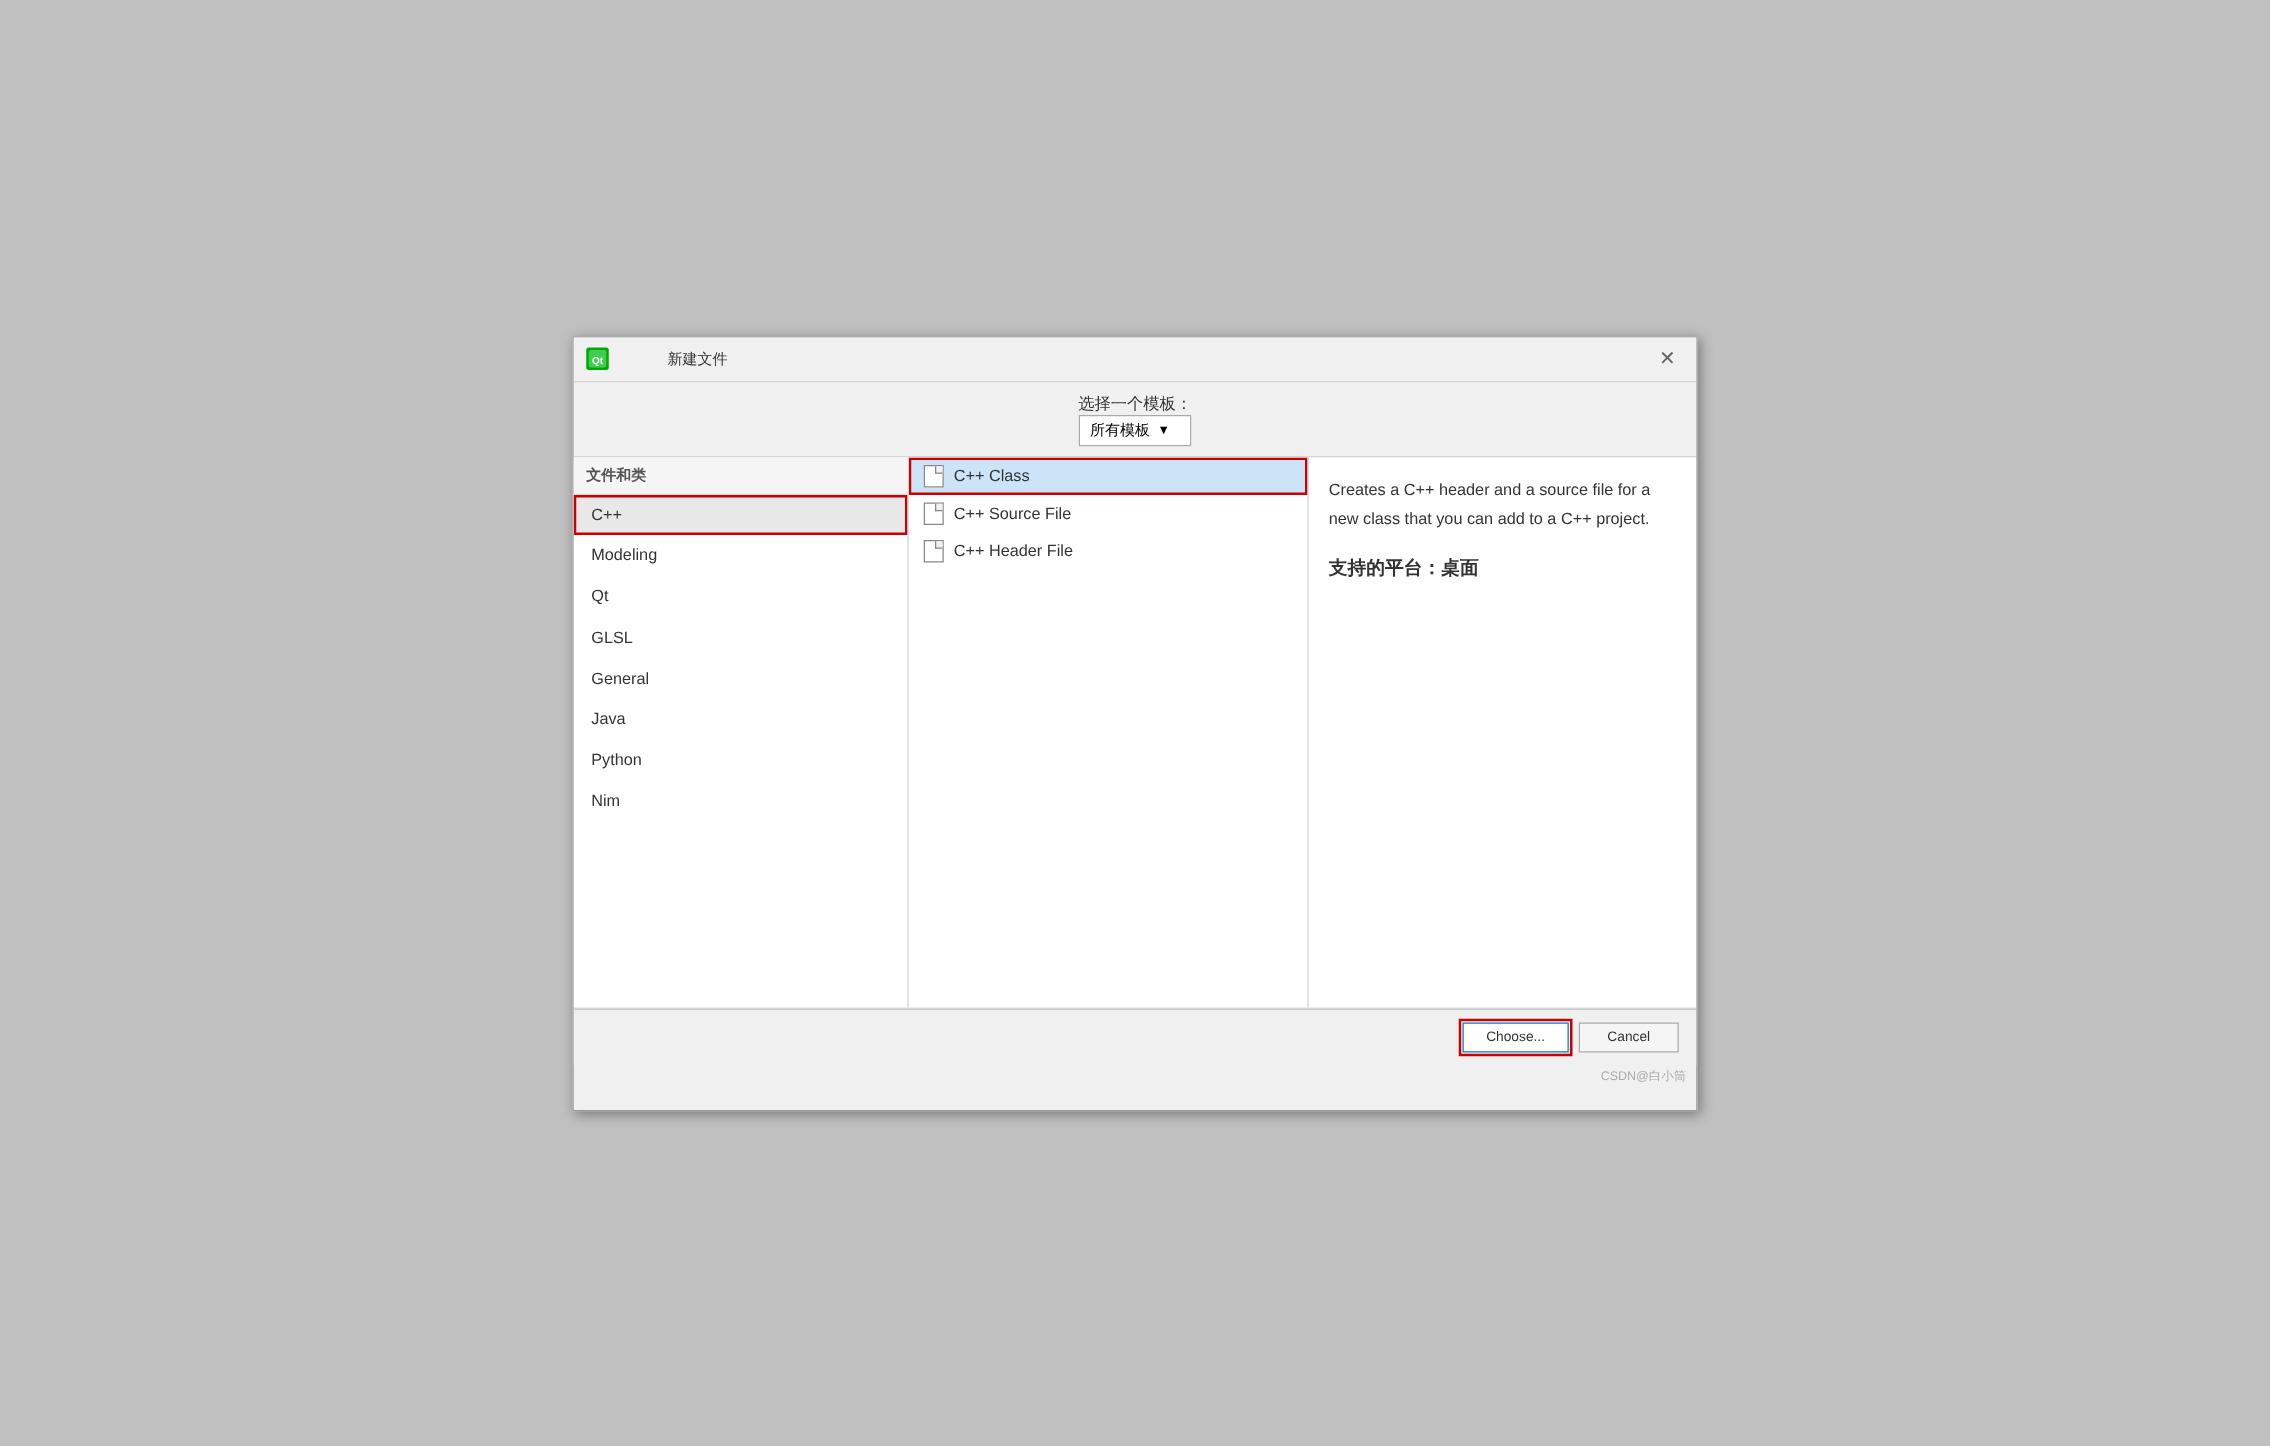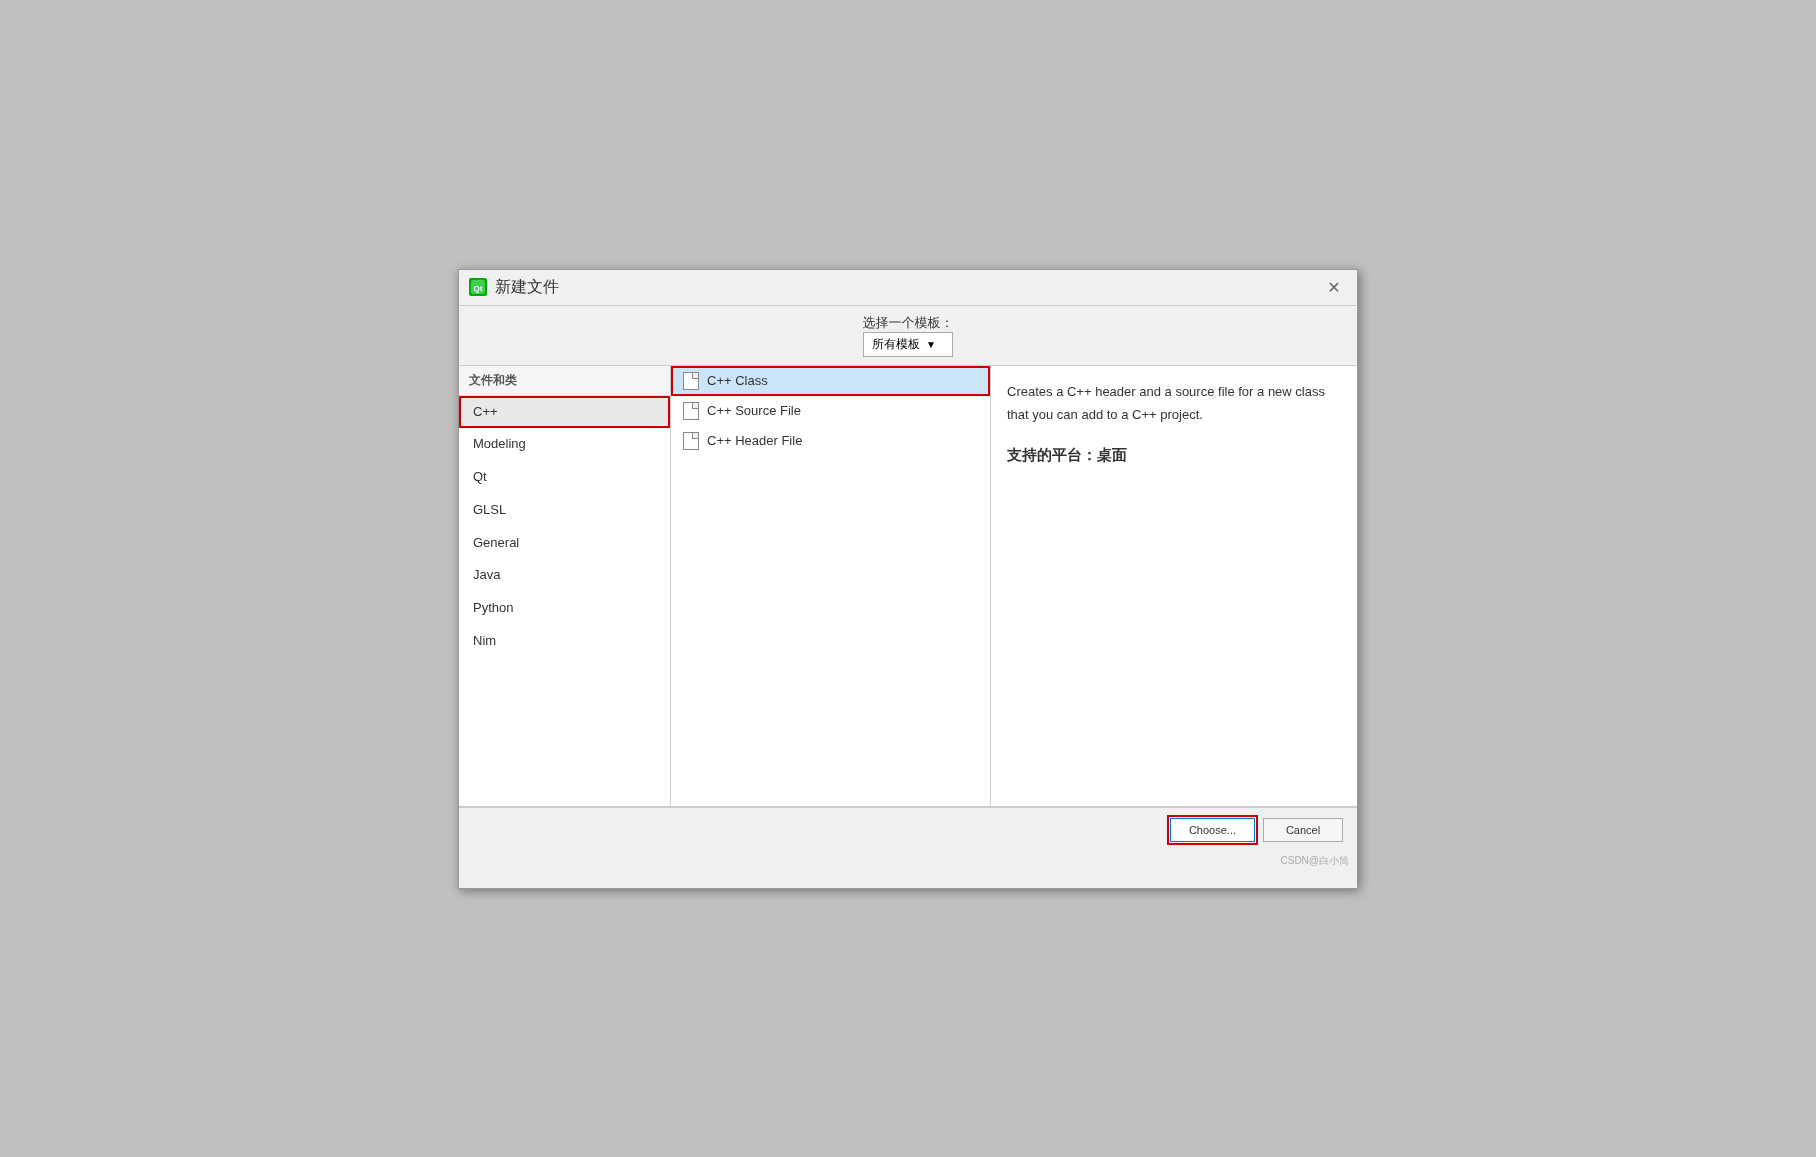--- a/index.html
+++ b/index.html
@@ -50,23 +50,24 @@
       border-radius: 2px;
       display: flex;
       align-items: center;
       justify-content: center;
       font-size: 10px;
       color: white;
       font-weight: bold;
     }
 
     .title-text {
-      font-size: 16px;
+      font-size: 12px;
       color: #333;
       font-weight: normal;
+      margin-left: 39px;
     }
 
     .close-btn {
       width: 26px;
       height: 26px;
       border: none;
       background: transparent;
       cursor: pointer;
       font-size: 16px;
       color: #666;
@@ -106,21 +107,21 @@
     }
 
     .content-area {
       display: flex;
       flex: 1;
       border-top: 1px solid #ccc;
       border-bottom: 1px solid #ccc;
     }
 
     .panel-left {
-      width: 212px;
+      width: 268px;
       border-right: 1px solid #ccc;
       background: white;
       display: flex;
       flex-direction: column;
     }
 
     .panel-left-header {
       padding: 6px 10px;
       font-size: 12px;
       color: #555;

